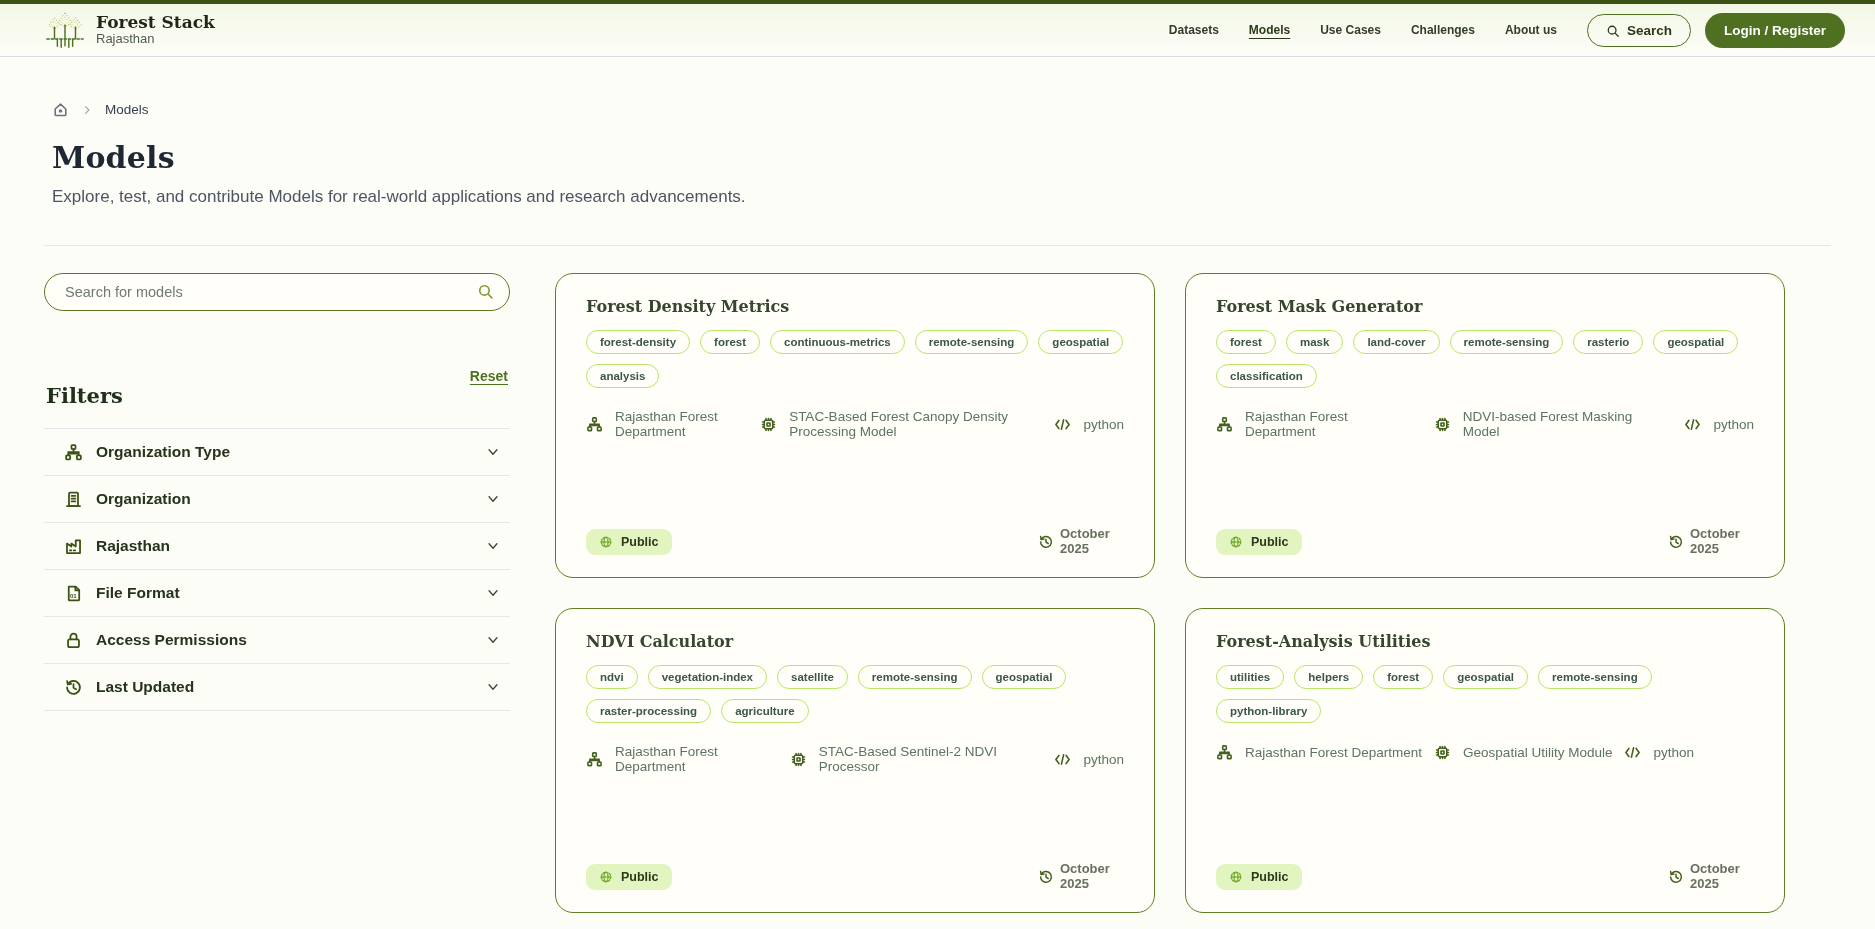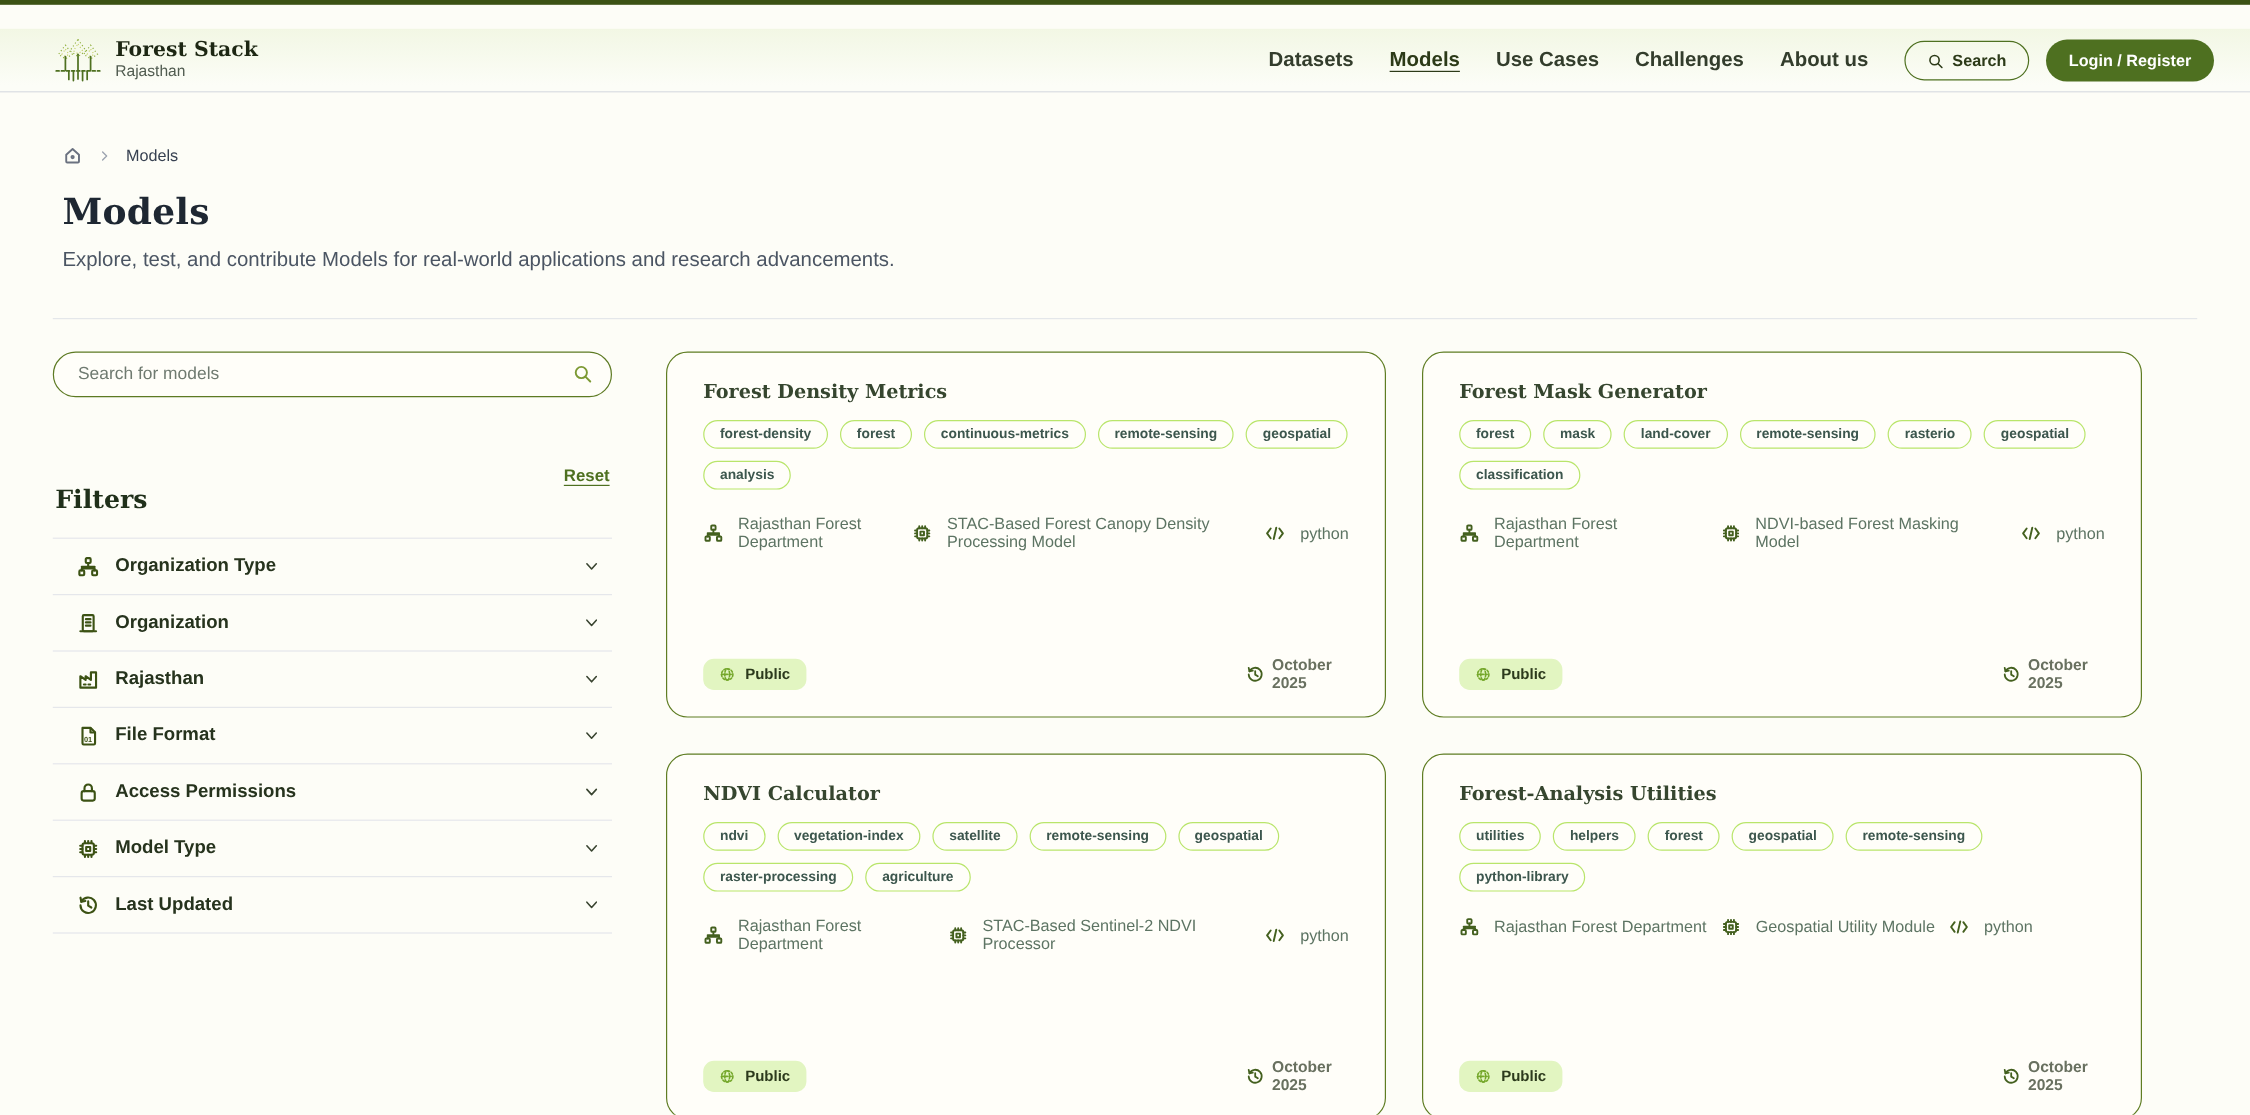--- a/index.html
+++ b/index.html
@@ -11,29 +11,28 @@
   }
   .ic { stroke:currentColor; fill:none; stroke-width:1.5; stroke-linecap:round; stroke-linejoin:round; flex:none; }
 
   
   .top-strip { height:4px; background:#3c5214; }
   header.site-header {
     height:53px; display:flex; align-items:center;
     padding:0 30px 0 44px;
     background:linear-gradient(180deg,#f2f7e4 0%,#fcfdf7 90%);
     border-bottom:1px solid #d9dde2;
-    margin-top:20px;
   }
   .brand { display:flex; align-items:center; gap:10px; cursor:pointer; }
   .brand-logo { width:42px; height:40px; }
   .brand-text { line-height:1.15; }
   .brand-title { font-family:"DejaVu Serif", serif; font-weight:bold; font-size:17px; color:#1d2713; }
   .brand-sub { font-size:13px; color:#515c50; }
   nav.primary-nav { margin-left:auto; display:flex; align-items:center; gap:30px; }
-  .nav-link { font-size:17px; font-weight:600; color:#333d2c; text-decoration:none; cursor:pointer; white-space:nowrap; }
+  .nav-link { font-size:12px; font-weight:600; color:#333d2c; text-decoration:none; cursor:pointer; white-space:nowrap; }
   .nav-link.active { text-decoration:underline; text-underline-offset:4px; color:#2c3a18; }
   .hdr-btns { display:flex; align-items:center; gap:14px; margin-left:30px; }
   .btn-search {
     display:flex; align-items:flex-end; gap:7px;
     border:1.6px solid #4e7020; background:transparent; border-radius:999px;
     padding:8px 18px; font-size:13.5px; font-weight:700; color:#2c3a18; cursor:pointer;
     font-family:inherit;
   }
   .btn-search .ic { width:14px; height:14px; }
   .btn-login {
@@ -291,29 +290,20 @@
             <svg class="ic f-ic" viewBox="0 0 16 16">
               <use href="#sym-lock"></use>
             </svg>
             <span class="filter-label">Access Permissions</span>
             <svg class="ic chev" viewBox="0 0 16 16">
               <use href="#sym-chevron-down"></use>
             </svg>
           </div>
           <div class="filter-row">
             <svg class="ic f-ic" viewBox="0 0 16 16">
-              <use href="#sym-chip"></use>
-            </svg>
-            <span class="filter-label">Model Type</span>
-            <svg class="ic chev" viewBox="0 0 16 16">
-              <use href="#sym-chevron-down"></use>
-            </svg>
-          </div>
-          <div class="filter-row">
-            <svg class="ic f-ic" viewBox="0 0 16 16">
               <use href="#sym-history"></use>
             </svg>
             <span class="filter-label">Last Updated</span>
             <svg class="ic chev" viewBox="0 0 16 16">
               <use href="#sym-chevron-down"></use>
             </svg>
           </div>
         </div>
     </aside>
 

